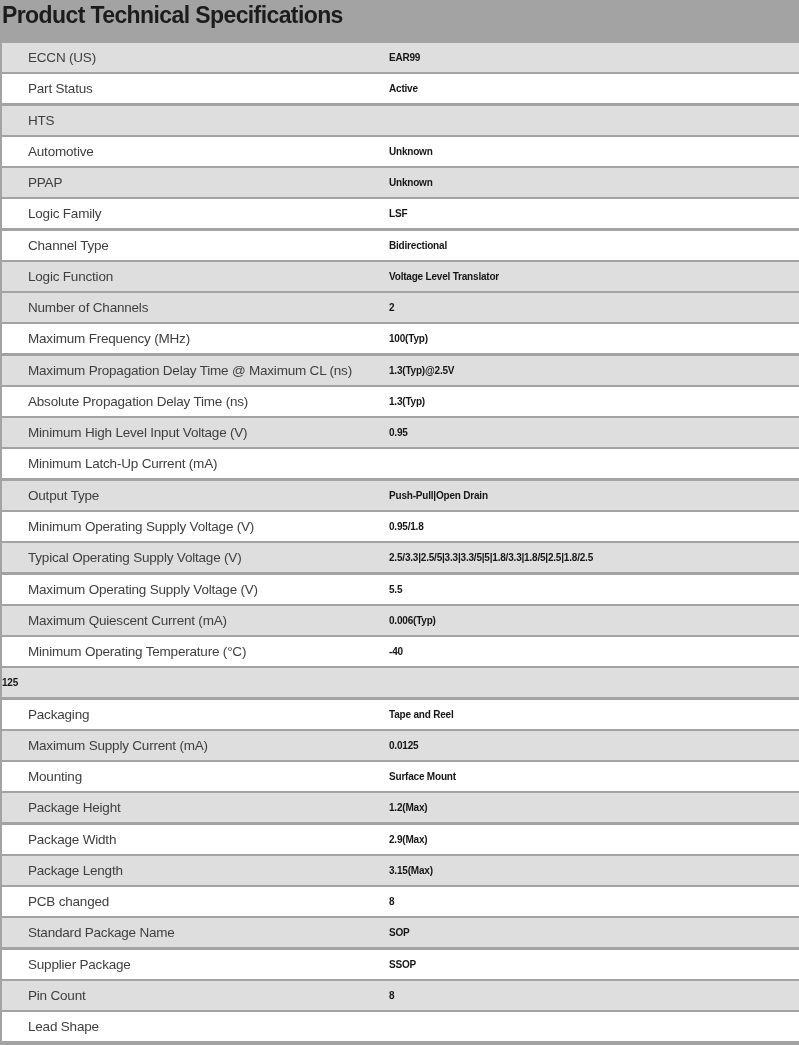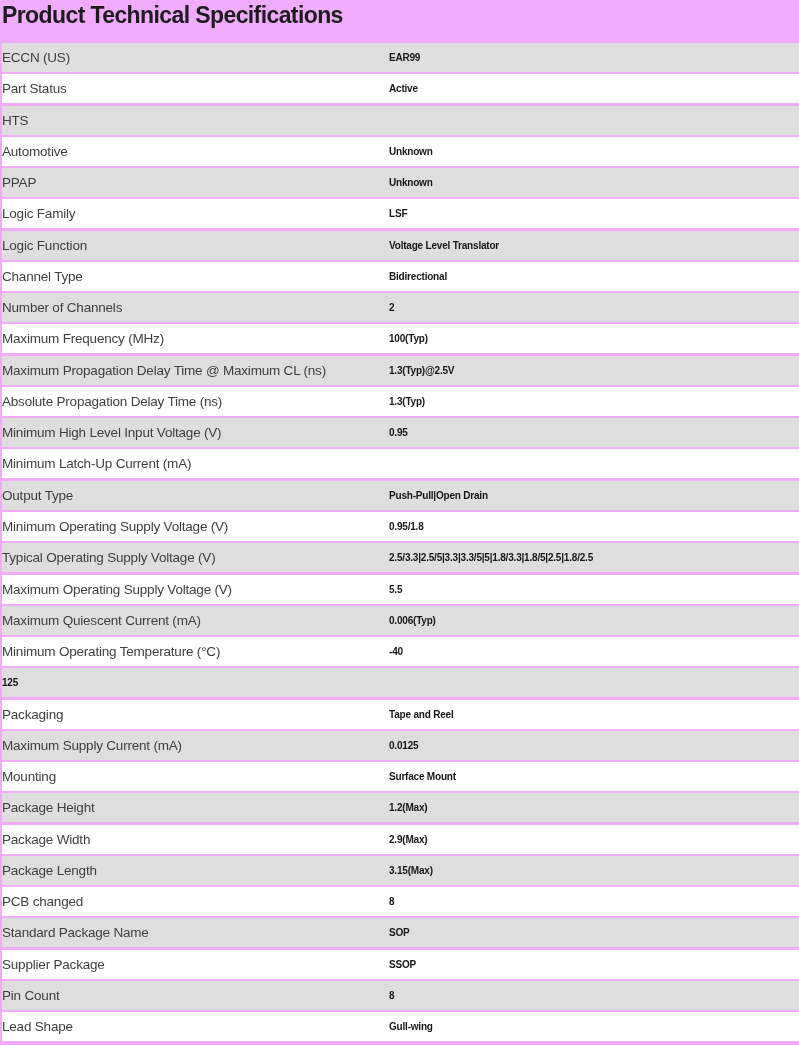--- a/index.html
+++ b/index.html
@@ -5,21 +5,21 @@
   * { margin: 0; padding: 0; box-sizing: border-box; }
   html, body {
     width: 799px;
     background: #ffffff;
     font-family: "Liberation Sans", sans-serif;
   }
   .page {
     width: 799px;
     height: 1045px;
     overflow: hidden;
-    background: #f0abfc;
+    background: #a3a3a3;
   }
   .page-title {
     margin: 2px 0 0 2px;
     font-size: 23px;
     line-height: 26px;
     font-weight: 700;
     letter-spacing: -0.6px;
     color: var(--title-text, #1c1c1c);
   }
   .spec-table {
@@ -31,20 +31,21 @@
     align-items: center;
     height: 29px;
     margin-bottom: 2.28px;
     background: #ffffff;
   }
   .spec-row.alt {
     background: var(--row-alt, #dedede);
   }
   .spec-label {
     flex: 0 0 387px;
+    padding-left: 26px;
     font-size: 13.5px;
     letter-spacing: -0.2px;
     color: var(--label-text, #3f3f3f);
     white-space: nowrap;
     overflow: hidden;
   }
   .spec-value {
     flex: 1 1 auto;
     font-size: 10px;
     font-weight: 700;
@@ -83,30 +84,30 @@
   <div class="spec-row alt">
     <div class="spec-label">PPAP</div>
     <div class="spec-value">Unknown</div>
   </div>
 
   <div class="spec-row">
     <div class="spec-label">Logic Family</div>
     <div class="spec-value">LSF</div>
   </div>
 
+  <div class="spec-row">
+    <div class="spec-label">Channel Type</div>
+    <div class="spec-value">Bidirectional</div>
+  </div>
+
   <div class="spec-row alt">
     <div class="spec-label">Logic Function</div>
     <div class="spec-value">Voltage Level Translator</div>
   </div>
 
-  <div class="spec-row">
-    <div class="spec-label">Channel Type</div>
-    <div class="spec-value">Bidirectional</div>
-  </div>
-
   <div class="spec-row alt">
     <div class="spec-label">Number of Channels</div>
     <div class="spec-value">2</div>
   </div>
 
   <div class="spec-row">
     <div class="spec-label">Maximum Frequency (MHz)</div>
     <div class="spec-value">100(Typ)</div>
   </div>
 
@@ -208,16 +209,15 @@
     <div class="spec-value">SSOP</div>
   </div>
 
   <div class="spec-row alt">
     <div class="spec-label">Pin Count</div>
     <div class="spec-value">8</div>
   </div>
 
   <div class="spec-row">
     <div class="spec-label">Lead Shape</div>
-    <div class="spec-value">Gull-wing</div>
   </div>
 </div>
 </div>
 
 </body></html>

